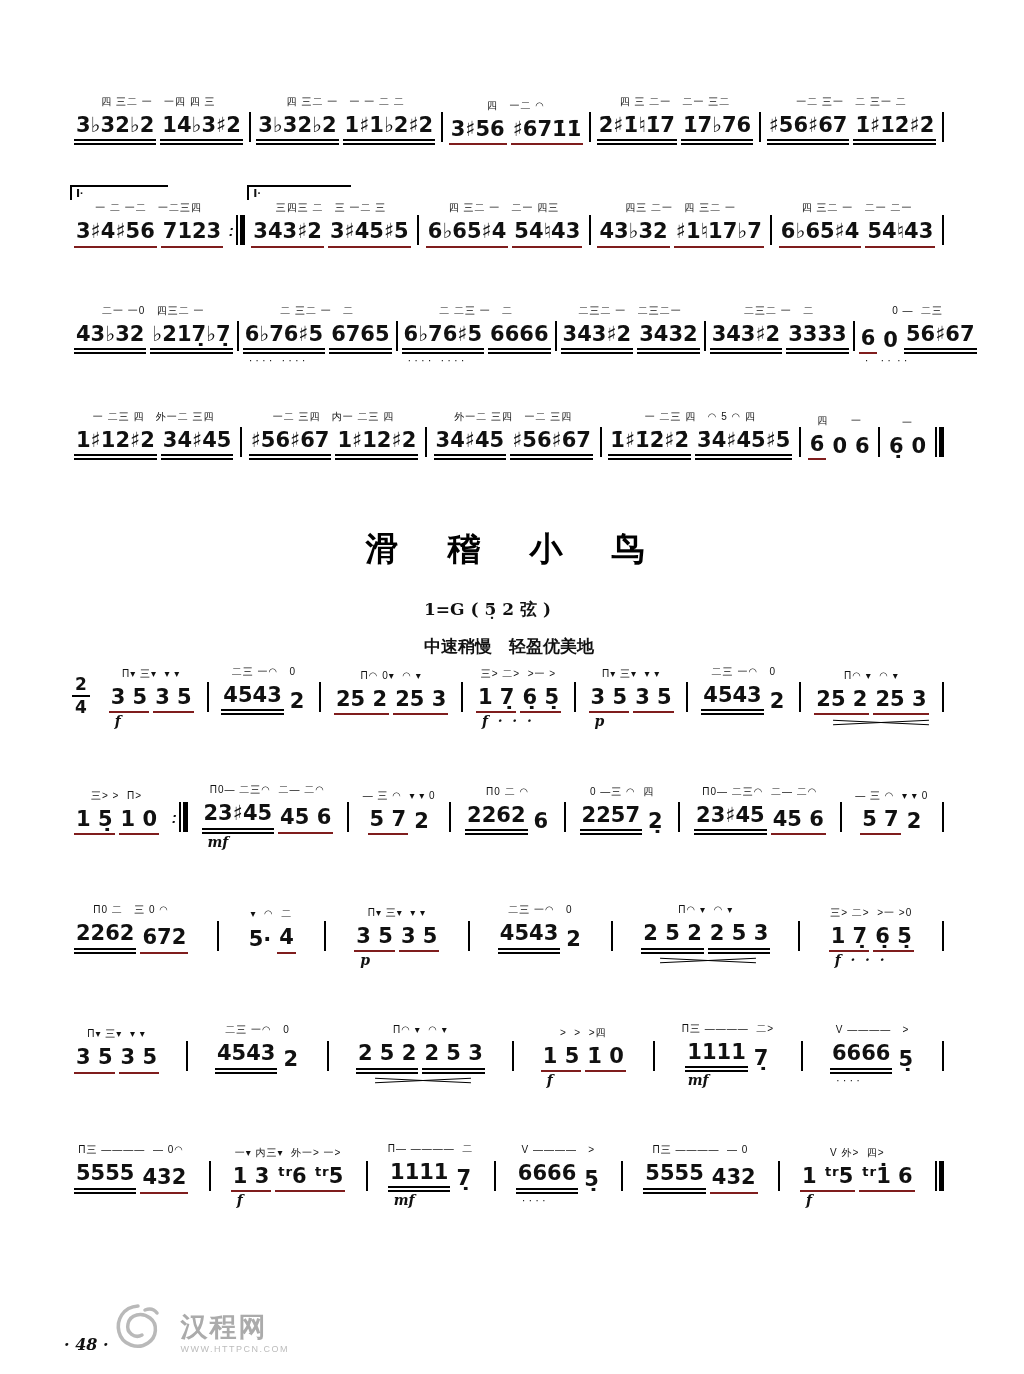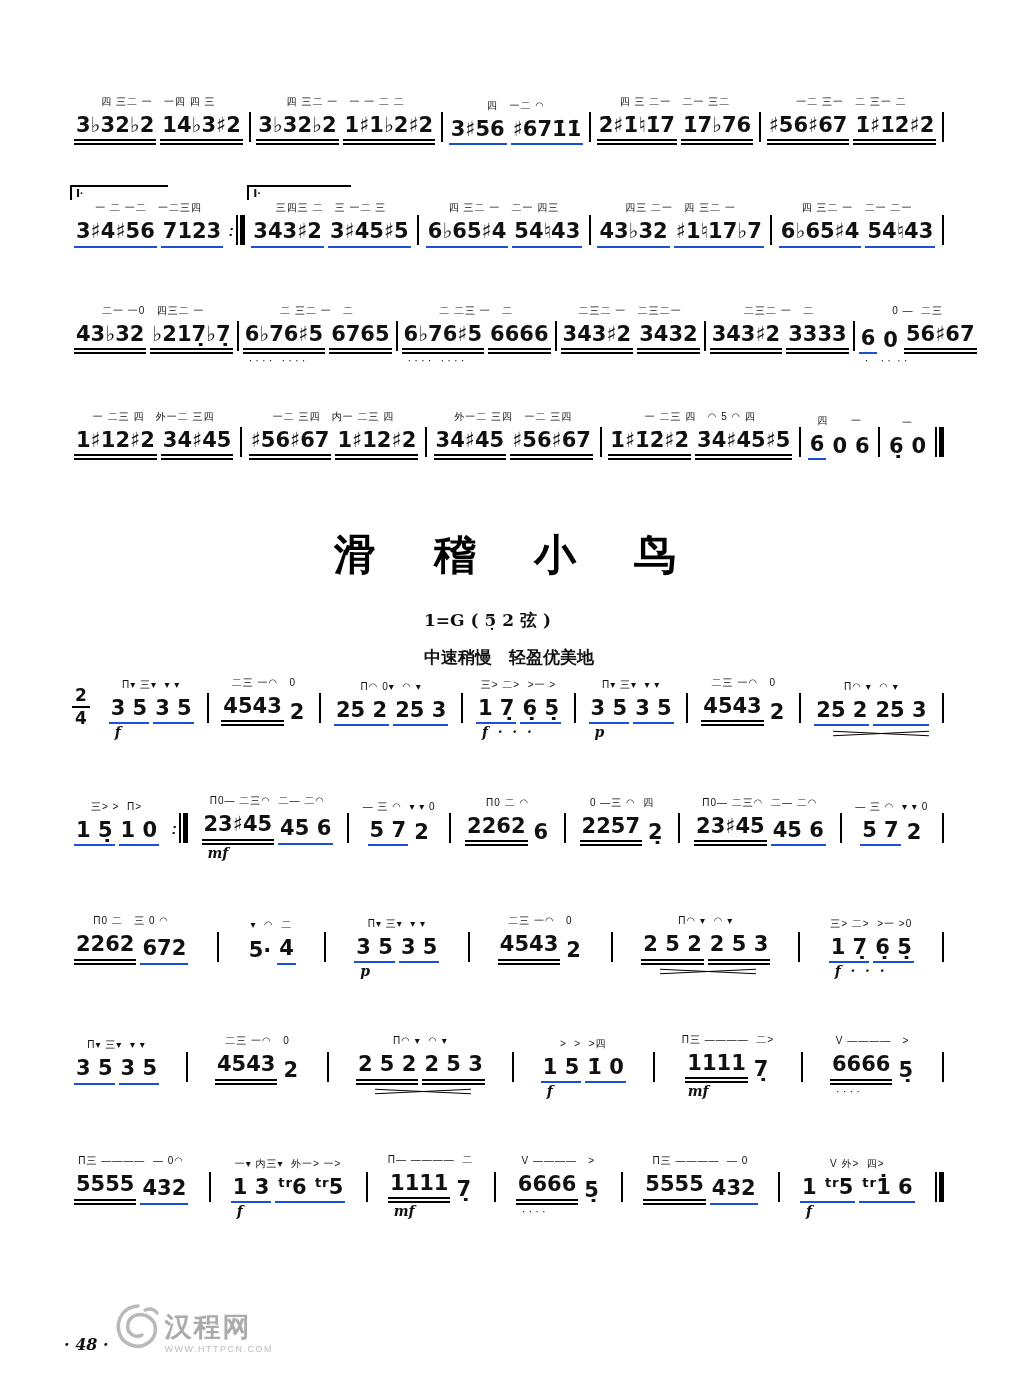--- a/index.html
+++ b/index.html
@@ -14,21 +14,21 @@
   .top-section .music-line{margin-bottom:42px;}
   .piece-section .music-line{margin-bottom:54px;}
   .measure{display:inline-flex;flex-direction:column;align-items:center;position:relative;padding:0 2px;}
   .above{
     font-size:10px;line-height:1.15;min-height:16px;white-space:pre;
     letter-spacing:1px;color:#111;text-align:center;
   }
   .grps{display:flex;align-items:flex-end;gap:4px;white-space:pre;
     font-family:"DejaVu Sans",sans-serif;font-weight:bold;font-size:21px;line-height:1.25;}
   .grp{padding:0 2px 1px;}
-  .u1{border-bottom:2px solid #1d4ed8;}
+  .u1{border-bottom:2px solid #7f1d1d;}
   .u2{border-bottom:6px double #000;}
   .below{font-size:11px;min-height:15px;white-space:pre;text-align:left;align-self:flex-start;
     padding-left:6px;line-height:1.2;}
   .dyn{font-family:"DejaVu Serif",serif;font-style:italic;font-weight:bold;font-size:14px;}
   .bar{display:inline-flex;align-items:flex-end;margin:0 1px 18px;}
   .bl{display:inline-block;}
   .bl-thin{width:2px;height:30px;background:#000;margin:0 1px;}
   .bl-thick{width:5px;height:30px;background:#000;margin:0 1px;}
   .bar .dots{font-weight:bold;font-size:15px;line-height:28px;margin-right:1px;}
   .volta{
@@ -40,32 +40,32 @@
     font-weight:bold;font-size:17px;line-height:1;margin:0 8px 14px 0;
     font-family:"DejaVu Sans",sans-serif;}
   .ts-num{border-bottom:2px solid #000;padding:0 3px 2px;}
   .ts-den{padding-top:2px;}
   .hp{display:inline-block;width:96px;height:9px;position:relative;margin-left:10px;vertical-align:middle;}
   .hp::before,.hp::after{content:"";position:absolute;left:0;right:0;top:4px;border-top:1.5px solid #000;}
   .hp::before{transform:rotate(2.6deg);}
   .hp::after{transform:rotate(-2.6deg);}
   
   .title{
-    text-align:center;font-size:42px;font-weight:bold;letter-spacing:8px;
+    text-align:center;font-size:33px;font-weight:bold;letter-spacing:8px;
     margin:52px 0 26px;color:#000;
   }
   .meta{display:flex;justify-content:center;align-items:flex-end;margin-bottom:8px;}
   .meta-left .key{font-size:17px;font-weight:bold;font-family:"DejaVu Serif",serif;margin-bottom:14px;}
   .meta-left .tempo{font-size:17px;font-weight:bold;}
   .meta-right{text-align:right;font-size:15px;font-weight:bold;line-height:1.5;}
   
   .footer{position:absolute;left:64px;right:28px;bottom:20px;
     display:flex;justify-content:flex-start;align-items:flex-end;}
   .pageno{font-family:"DejaVu Serif",serif;font-style:italic;font-weight:bold;font-size:16px;}
-  .watermark{display:flex;align-items:flex-end;gap:2px;color:#b5b5b5;}
+  .watermark{display:flex;align-items:flex-end;gap:18px;color:#b5b5b5;}
   .wm-text{display:flex;flex-direction:column;align-items:flex-start;}
   .wm-name{font-size:27px;font-weight:bold;letter-spacing:2px;color:#ababab;line-height:1;}
   .wm-url{font-size:9px;letter-spacing:1.5px;color:#bcbcbc;margin-top:3px;}
 </style>
 </head>
 <body>
 
 <div class="sheet">
 
   <section class="top-section">

